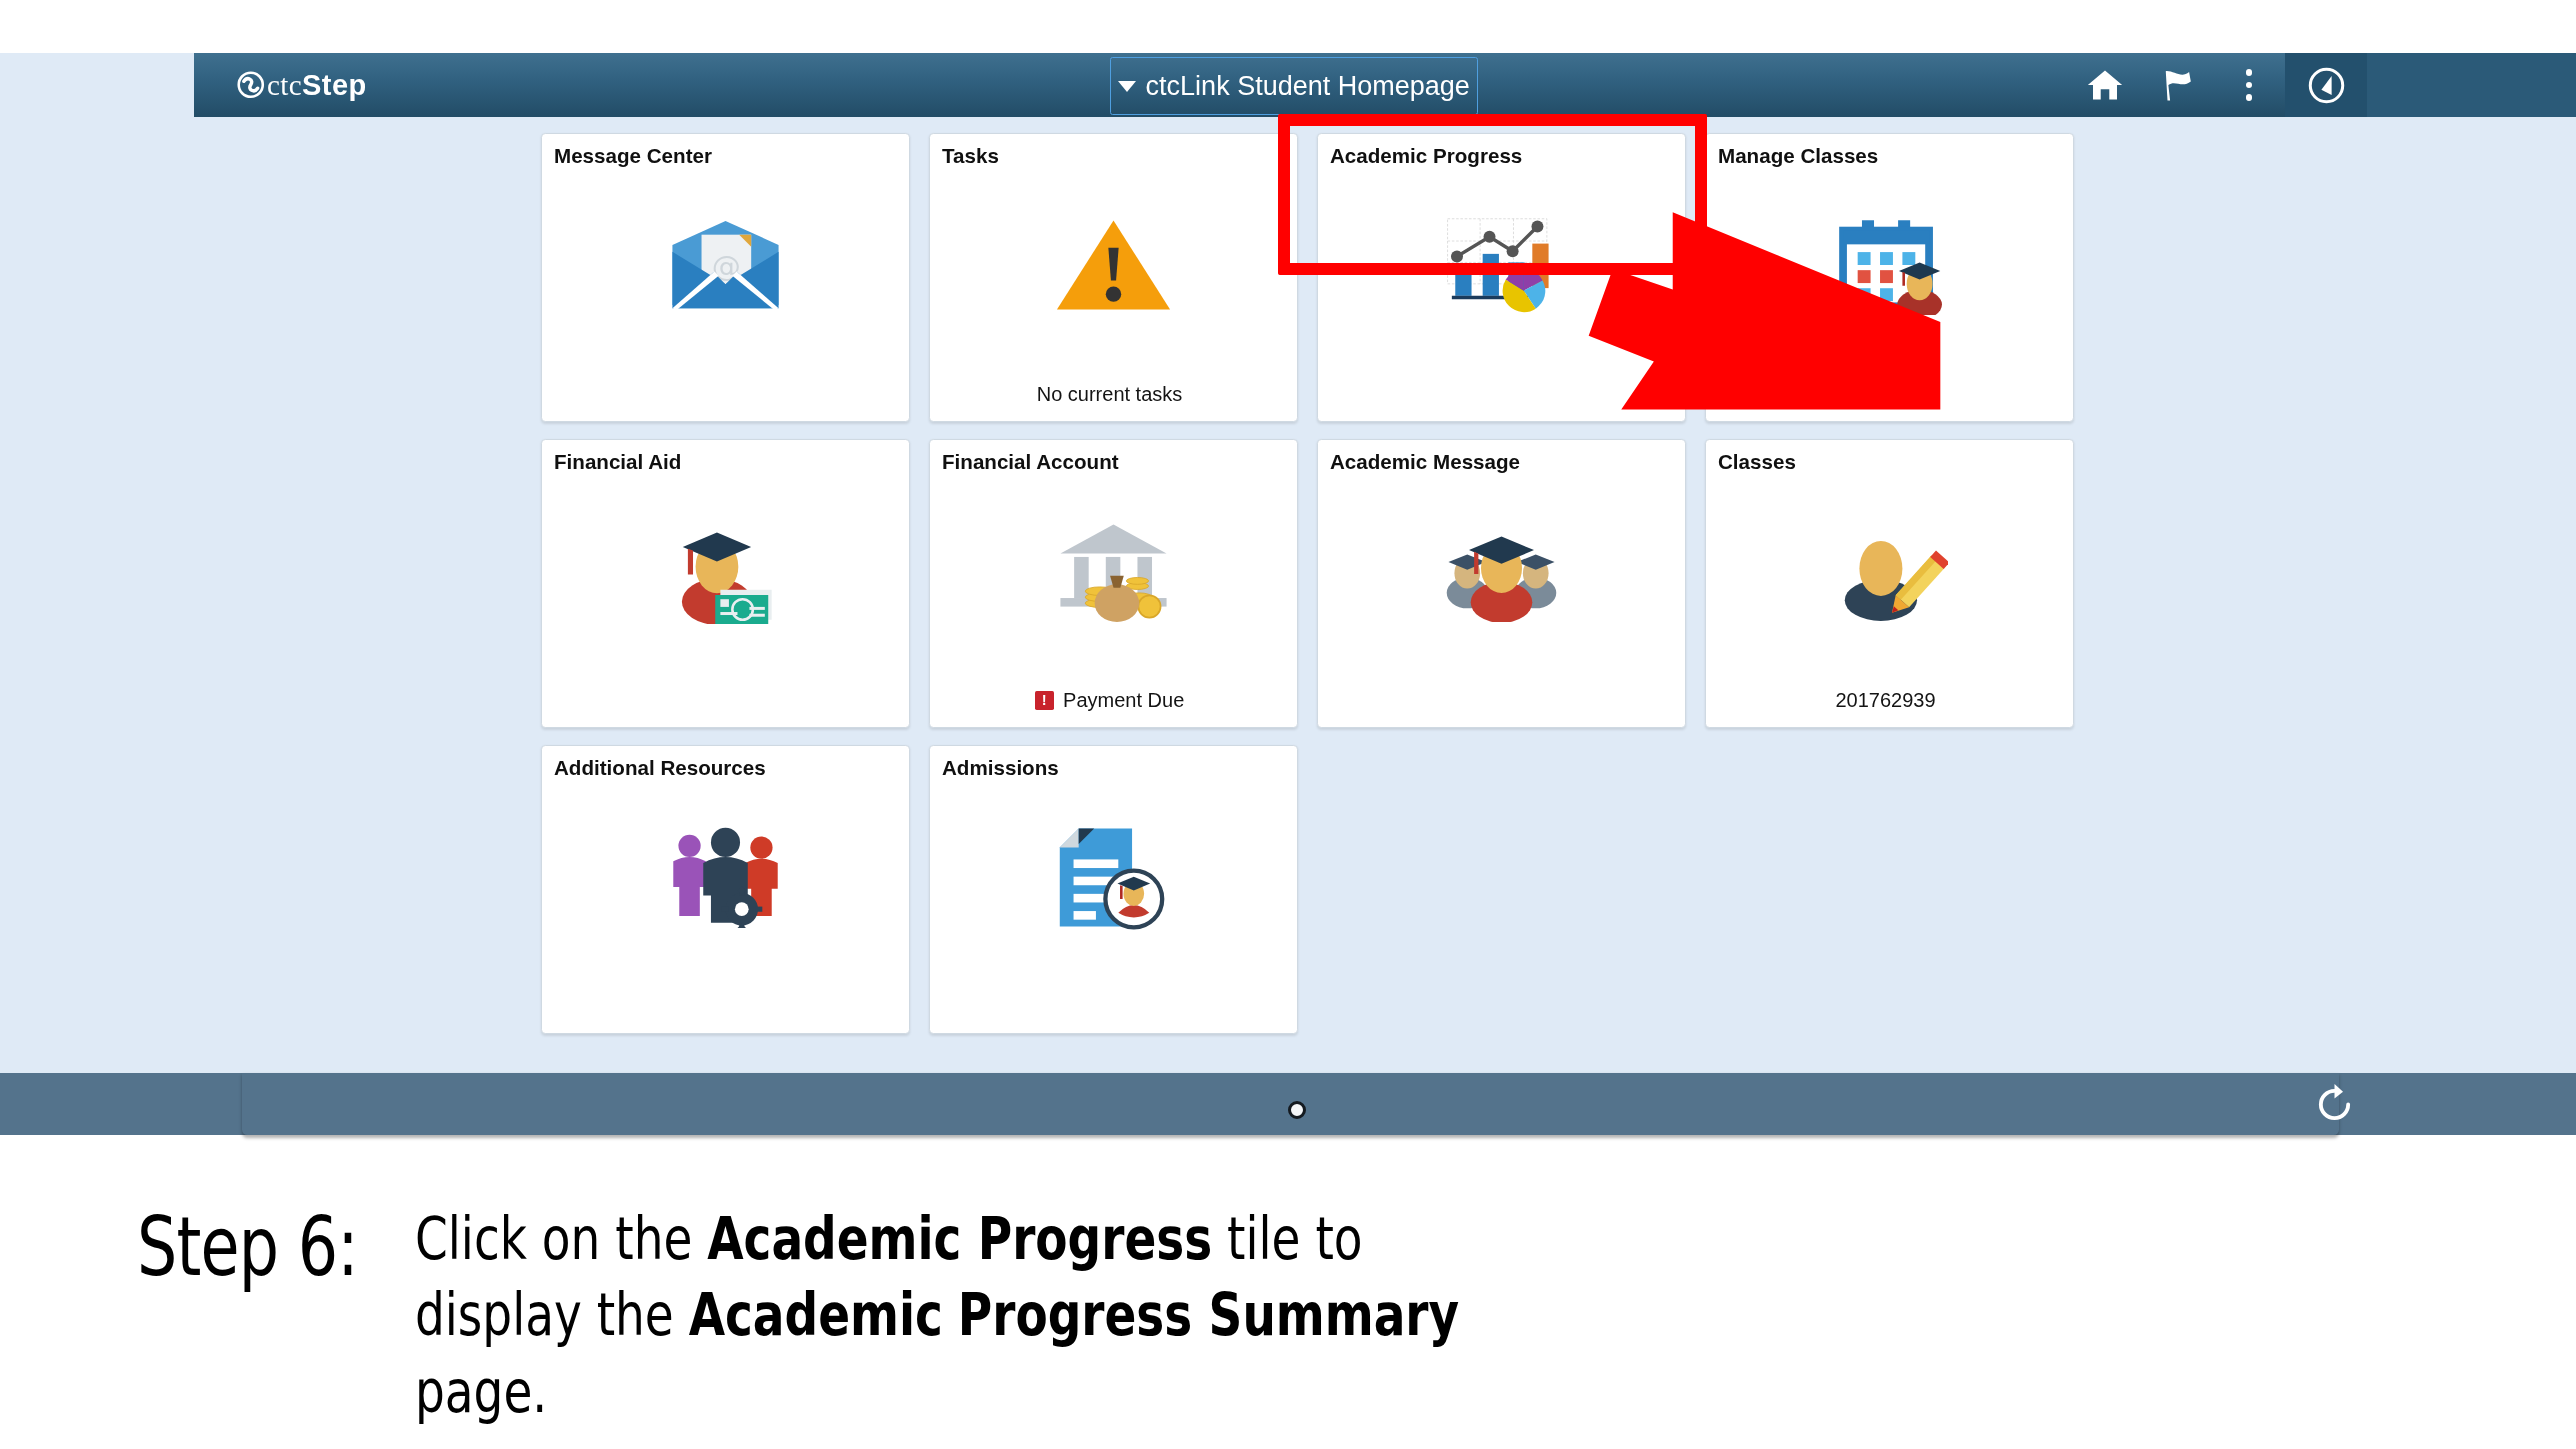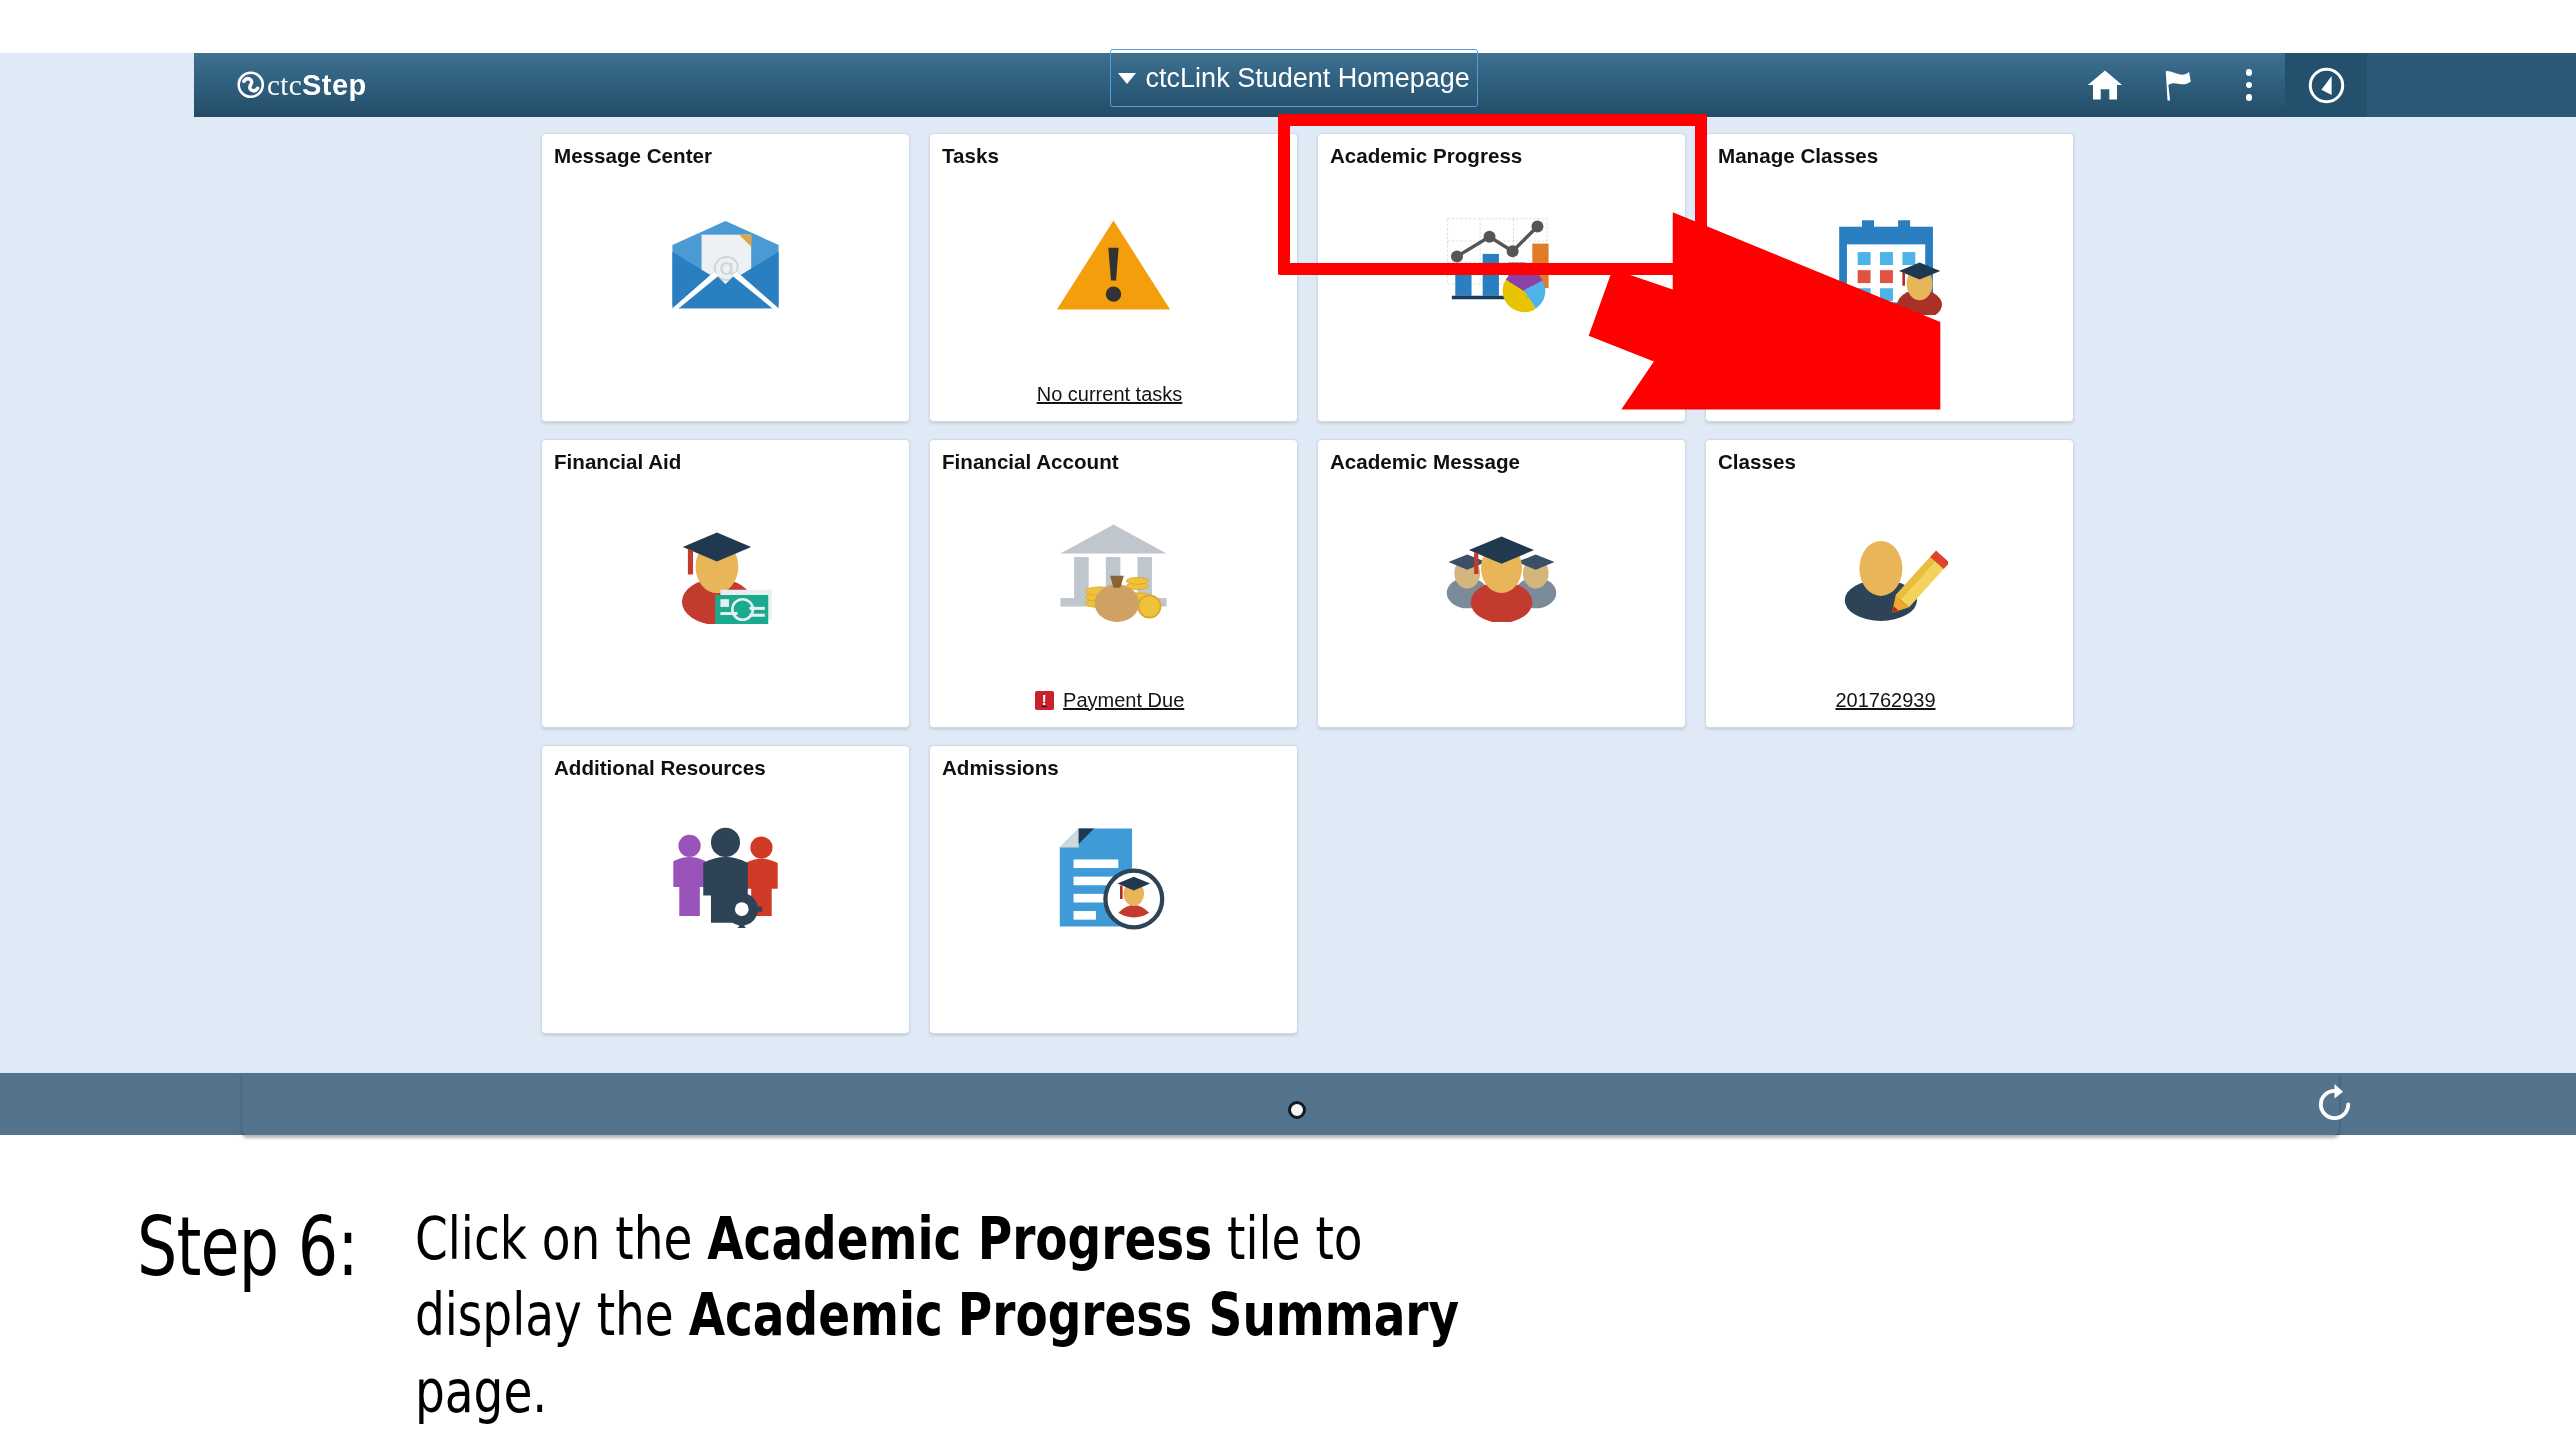--- a/index.html
+++ b/index.html
@@ -56,21 +56,21 @@
   .brand-swirl {
     width: 27.5px; height: 27.5px; margin-right: 2.6px;
     flex: 0 0 auto;
   }
   .brand-ctc { font-family: "Liberation Serif", serif; font-weight: 400; }
   .brand-link { font-weight: 700; }
 
   
   .page-title-wrap {
     position: absolute;
-    left: 1110px; top: 49px;
+    left: 1110px; top: 57px;
     width: 368px; height: 58px;
     border: 1.7px solid #4f9fe0;
     border-radius: 2.6px;
     background: linear-gradient(to bottom, #38688a 0%, #2a57745 40%, #24506c 100%);
     display: flex; align-items: center; justify-content: center;
   }
   .page-title-inner { display: flex; align-items: center; gap: 9.4px; }
   .title-caret {
     width: 0; height: 0;
     border-left: 9.4px solid transparent;
@@ -120,21 +120,21 @@
   }
   .tile-art {
     position: absolute; left: 0; right: 0; top: 45px;
     height: 172px;
     display: flex; align-items: center; justify-content: center;
   }
   .tile-status {
     position: absolute; left: 0; right: 8px; bottom: 15.5px;
     text-align: right;
     font-size: 20px; color: #141414;
-    display: flex; align-items: center; justify-content: center; gap: 9.4px; text-decoration: underline;
+    display: flex; align-items: center; justify-content: center; gap: 9.4px;
   }
   .alert-badge {
     display: inline-flex; align-items: center; justify-content: center;
     width: 19px; height: 19px; background: #c8232c;
     color: #fff; font-size: 14.6px; font-weight: 700; line-height: 1;
     border-radius: 1.7px;
   }
 
   
   .highlight-frame {

